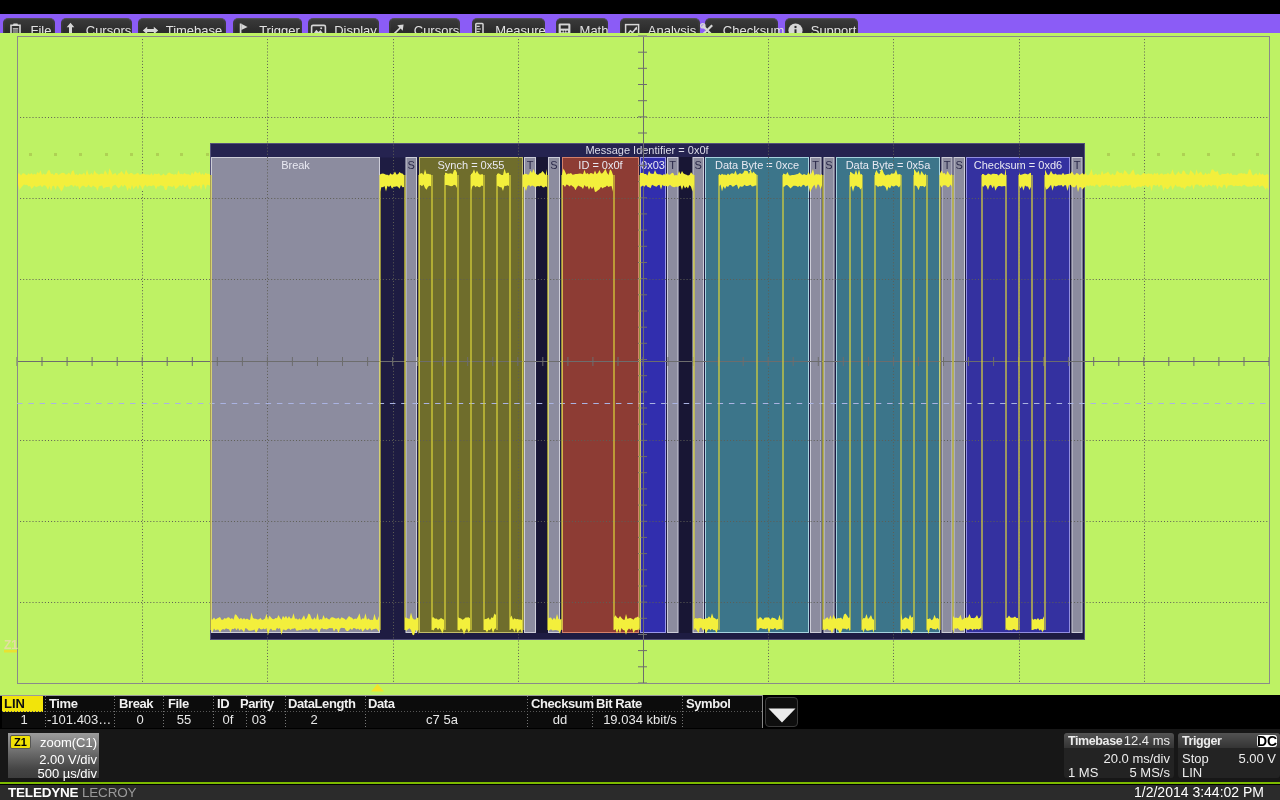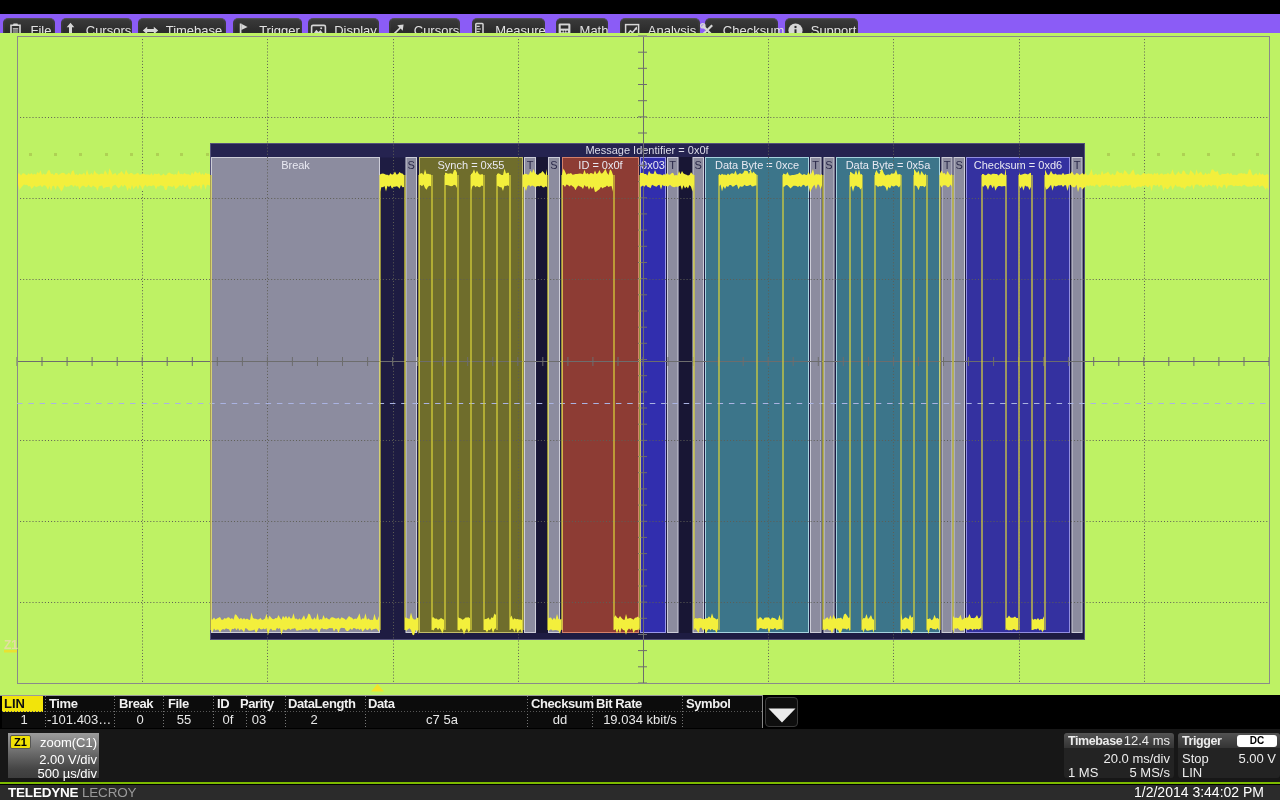--- a/index.html
+++ b/index.html
@@ -36,22 +36,22 @@
   text-align:center;line-height:12px}
 .z1line{position:absolute;right:2px;text-align:center;color:#fff;font-size:13px;height:14px;line-height:14px}
 .panel{position:absolute;top:733px;height:45px;background:#232323;border-radius:3px;
   color:#ececec;font-size:13px;overflow:hidden}
 .phead{position:relative;height:15px;line-height:15px;padding:0 4px;
   background:linear-gradient(180deg,#525252,#343434)}
 .phead b{font-weight:bold;letter-spacing:-0.4px;font-size:12.5px}
 .pline{position:relative;height:14px;line-height:14px;padding:0 4px}
 .pline:nth-of-type(2){margin-top:4px}
 .pr{position:absolute;right:4px}
-.dc{position:absolute;right:3px;top:1.5px;width:40px;height:12px;background:#fff;
-  border-radius:3px;color:#000;font-size:10px;font-weight:bold;text-align:center;line-height:12px}
+.dc{position:absolute;right:3px;top:1.5px;width:20px;height:12px;background:#fff;
+  border-radius:3px;color:#000;font-size:14px;font-weight:bold;text-align:center;line-height:12px}
 #greenline{position:absolute;left:0;top:782px;width:1280px;height:2px;background:#7cba00}
 #botbar{position:absolute;left:0;top:785px;width:1280px;height:15px;background:#2b2b2b;
   color:#fff;font-size:13.5px;line-height:15px}
 #tl1{font-weight:bold;margin-left:8px;letter-spacing:-0.2px}
 #tl2{font-weight:normal;color:#999;letter-spacing:-0.2px}
 #date{position:absolute;right:16px;top:0;font-size:14px}
 </style></head><body>
 <div id="root">
   <div id="menubar">
       <div class="mbtn" style="left:3px;width:52px">

